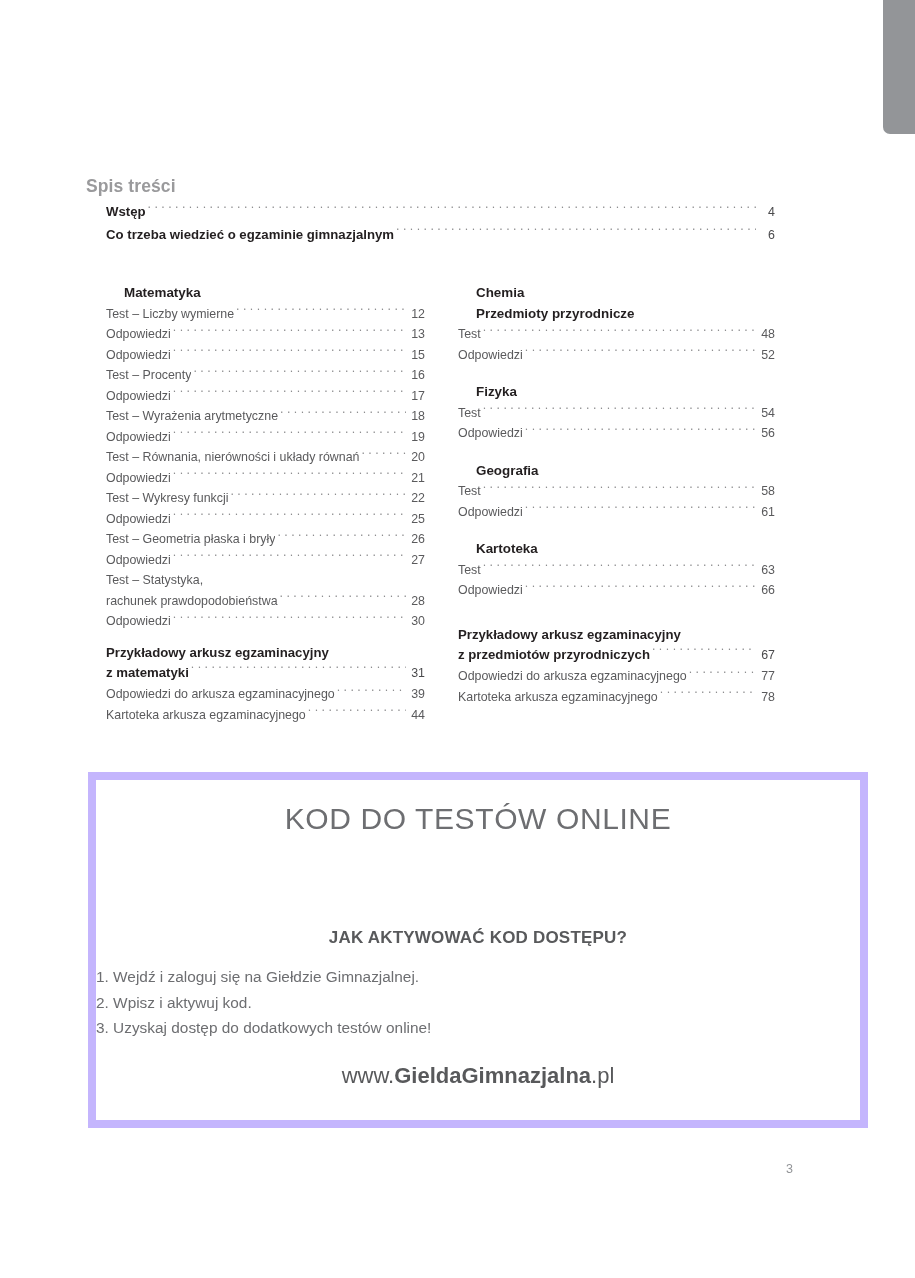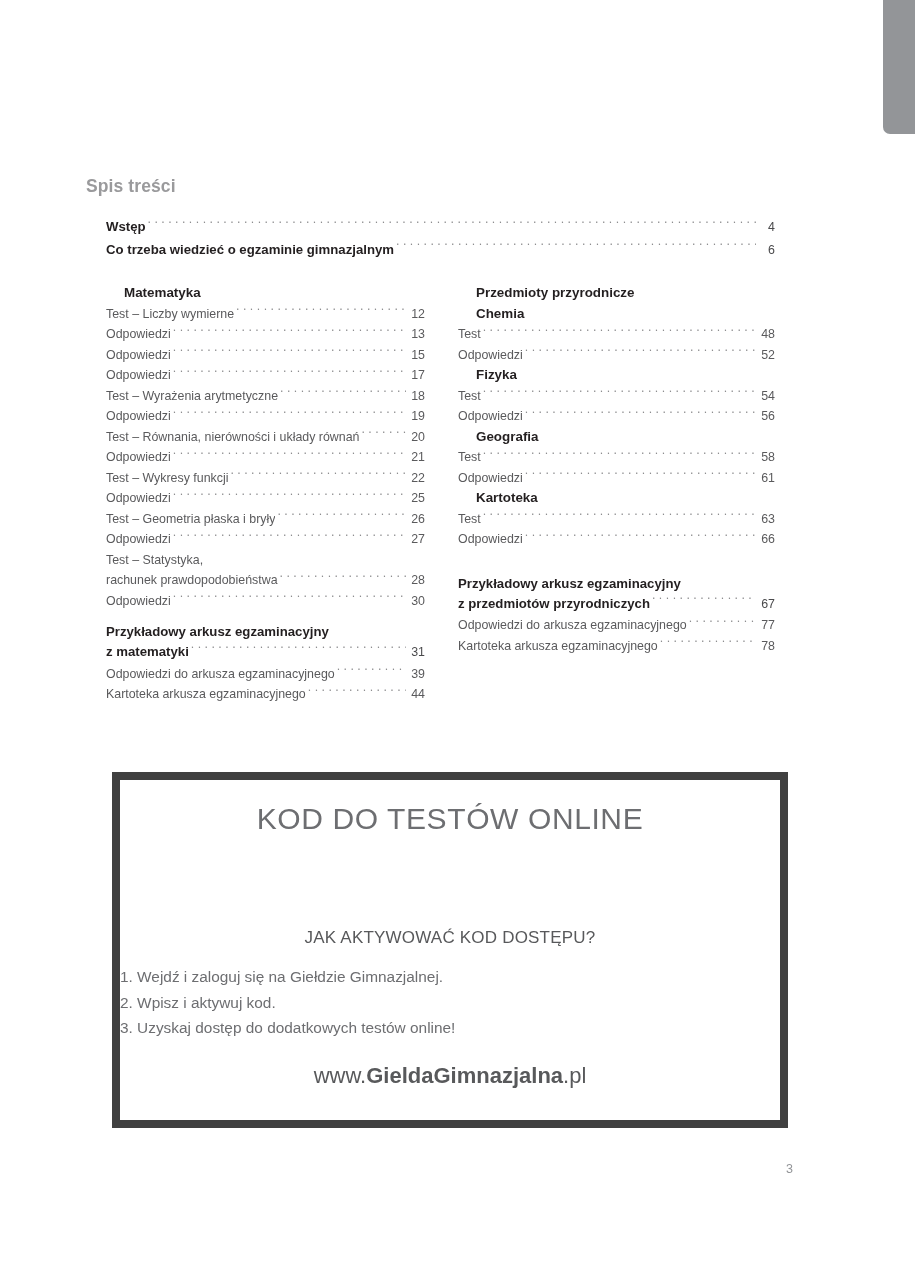--- a/index.html
+++ b/index.html
@@ -43,21 +43,21 @@
     font-size: 17.5px;
     font-weight: bold;
     color: #9a9a9c;
     letter-spacing: 0.1px;
   }
 
   
   .fullrows {
     position: absolute;
     left: 106px;
-    top: 216px;
+    top: 201px;
     width: 669px;
   }
 
   
   .col-left {
     position: absolute;
     left: 106px;
     top: 283px;
     width: 319px;
   }
@@ -120,21 +120,21 @@
   
   .sect-head {
     font-size: 13.4px;
     font-weight: bold;
     color: #231f20;
     line-height: 20.5px;
     margin-top: 0;
     white-space: nowrap;
     padding-left: 18px;
   }
-  .sect-head.spaced { }
+  .sect-head.spaced { margin-top: 17px; }
   .sect-head.tight  { margin-top: 0px; }
 
   
   .block-strong {
     margin-top: 11px;
   }
   .block-strong .line1 {
     font-size: 13.2px;
     font-weight: bold;
     color: #231f20;
@@ -147,40 +147,39 @@
     color: #5a5a5c;
     line-height: 20.5px;
     white-space: nowrap;
   }
 
   
   .promo {
     position: absolute;
     left: 88px;
     top: 772px;
-    width: 676px;
+    width: 780px;
     height: 356px;
     background: #ffffff;
-    border: 8px solid #404040;
+    border: 8px solid #c4b5fd;
     box-sizing: border-box;
-    margin-left: 24px;
   }
   .promo-title {
     text-align: center;
     margin-top: 22px;
     font-size: 30px;
     color: #6d6e71;
     letter-spacing: 0.6px;
     font-weight: normal;
   }
   .promo-sub {
     text-align: center;
     margin-top: 92px;
     font-size: 17px;
-    font-weight: normal;
+    font-weight: bold;
     color: #58595b;
     letter-spacing: 0.2px;
   }
   .promo-steps {
     margin-top: 16px;
     font-size: 15.4px;
     color: #6d6e71;
     line-height: 25.5px;
   }
   .promo-url {
@@ -231,20 +230,25 @@
     </div>
     <div class="row">
       <span class="lbl">Odpowiedzi</span>
       <span class="leader"></span>
       <span class="pg">13</span>
     </div>
     <div class="row">
       <span class="lbl">Odpowiedzi</span>
       <span class="leader"></span>
       <span class="pg">15</span>
+    </div>
+    <div class="row">
+      <span class="lbl">Test – Procenty</span>
+      <span class="leader"></span>
+      <span class="pg">16</span>
     </div>
     <div class="row">
       <span class="lbl">Odpowiedzi</span>
       <span class="leader"></span>
       <span class="pg">17</span>
     </div>
     <div class="row">
       <span class="lbl">Test – Wyrażenia arytmetyczne</span>
       <span class="leader"></span>
       <span class="pg">18</span>
@@ -315,23 +319,23 @@
       <span class="pg">39</span>
     </div>
     <div class="row">
       <span class="lbl">Kartoteka arkusza egzaminacyjnego</span>
       <span class="leader"></span>
       <span class="pg">44</span>
     </div>
   </div>
 
   <div class="col-right">
+    <div class="sect-head tight">Chemia</div>
+
     <div class="sect-head">Przedmioty przyrodnicze</div>
-
-    <div class="sect-head tight">Chemia</div>
     <div class="row">
       <span class="lbl">Test</span>
       <span class="leader"></span>
       <span class="pg">48</span>
     </div>
     <div class="row">
       <span class="lbl">Odpowiedzi</span>
       <span class="leader"></span>
       <span class="pg">52</span>
     </div>

